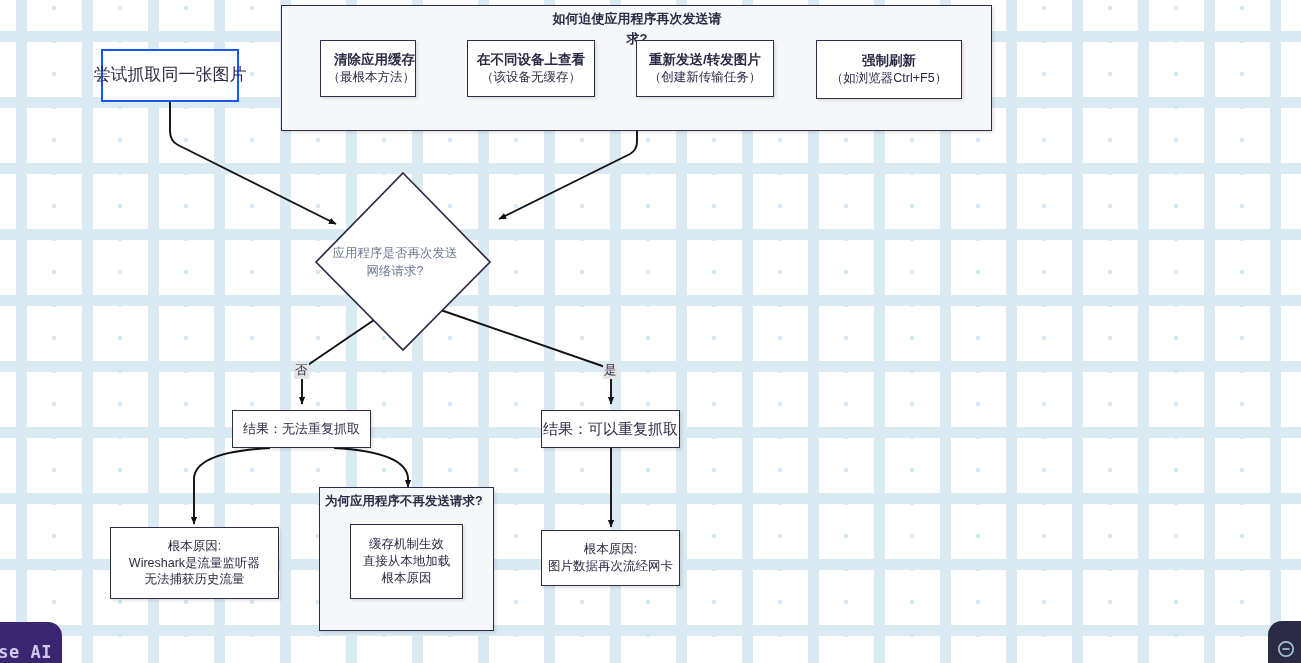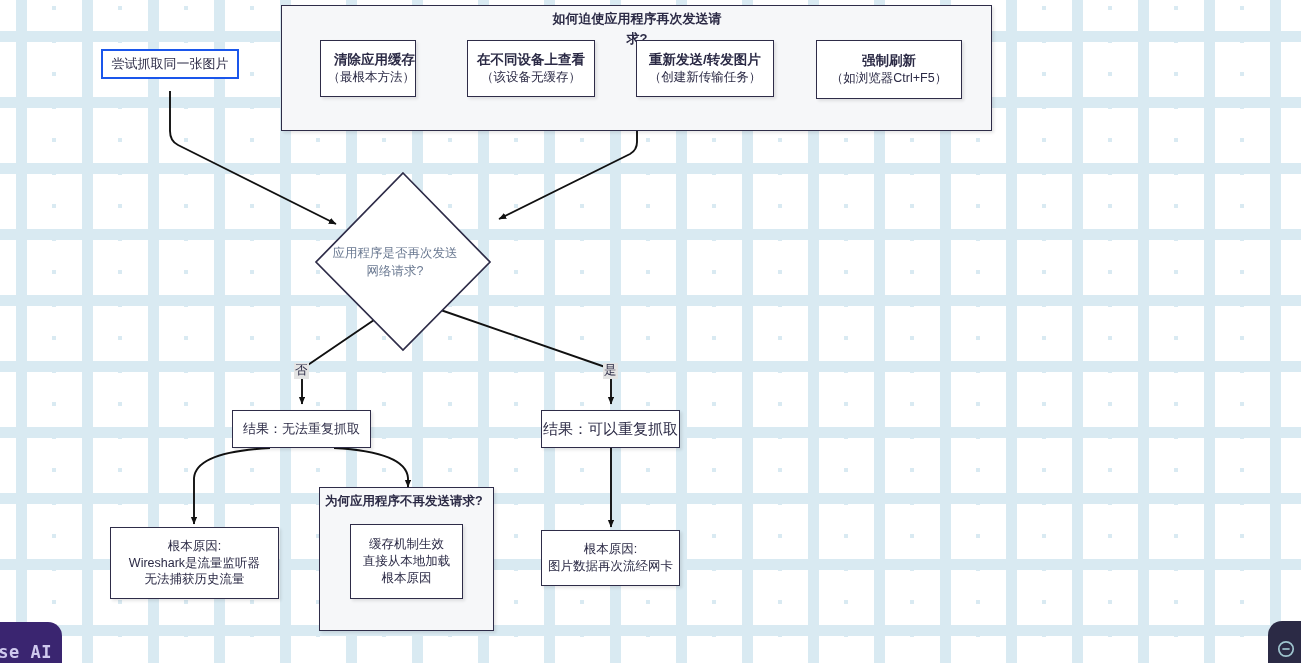--- a/index.html
+++ b/index.html
@@ -157,21 +157,21 @@
   </svg>
 
   <svg class="wires" viewBox="0 0 1301 663">
     <path d="M403,173 L490,262 L403,350 L316,262 Z" fill="#ffffff" stroke="#2e2c48" stroke-width="1.7"></path>
   </svg>
   <div class="diamond-label" style="left:308px; top:244px; width:174px;">
     <div>应用程序是否再次发送</div>
     <div>网络请求?</div>
   </div>
 
-  <div class="node highlight" style="left:101px; top:49px; width:138px; height:30px; font-size:13px;align-items:center;">
+  <div class="node highlight" style="left:101px; top:49px; width:138px; height:53px; font-size:17px;align-items:center;">
     <span class="l1">尝试抓取同一张图片</span>
   </div>
 
   <div class="group-box" style="left:281px; top:5px; width:711px; height:126px;"></div>
   <div class="group-title" style="left:542px; top:9px; width:190px; font-size:13px;">
     <div>如何迫使应用程序再次发送请</div>
     <div>求?</div>
   </div>
 
   <div class="node action-box" style="left:320px; top:40px; width:96px; height:57px;align-items:flex-end;">

